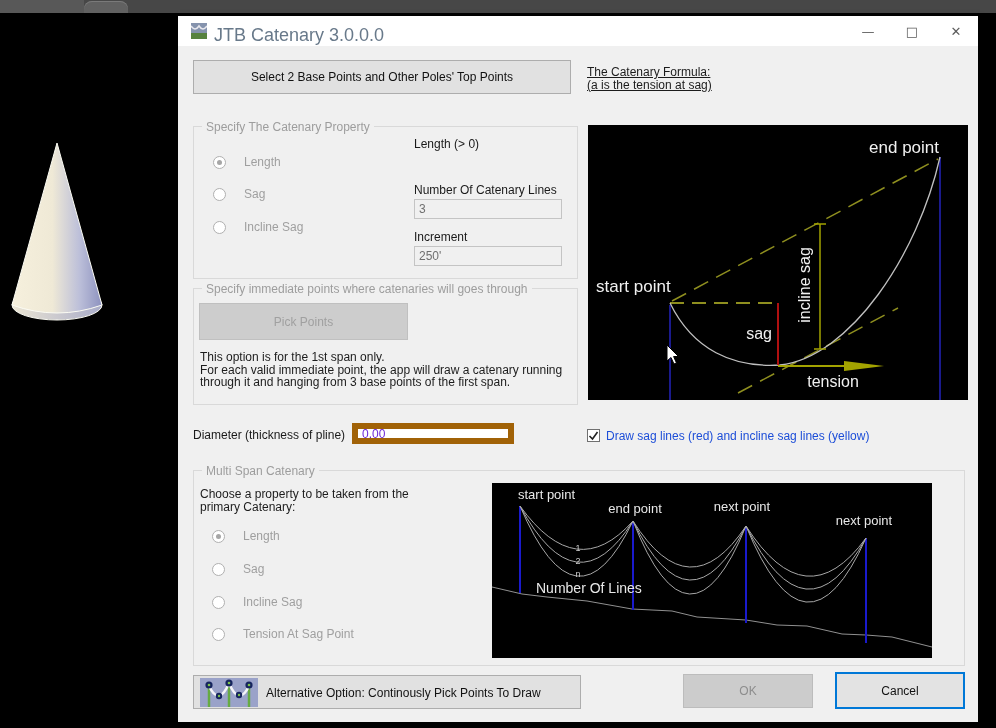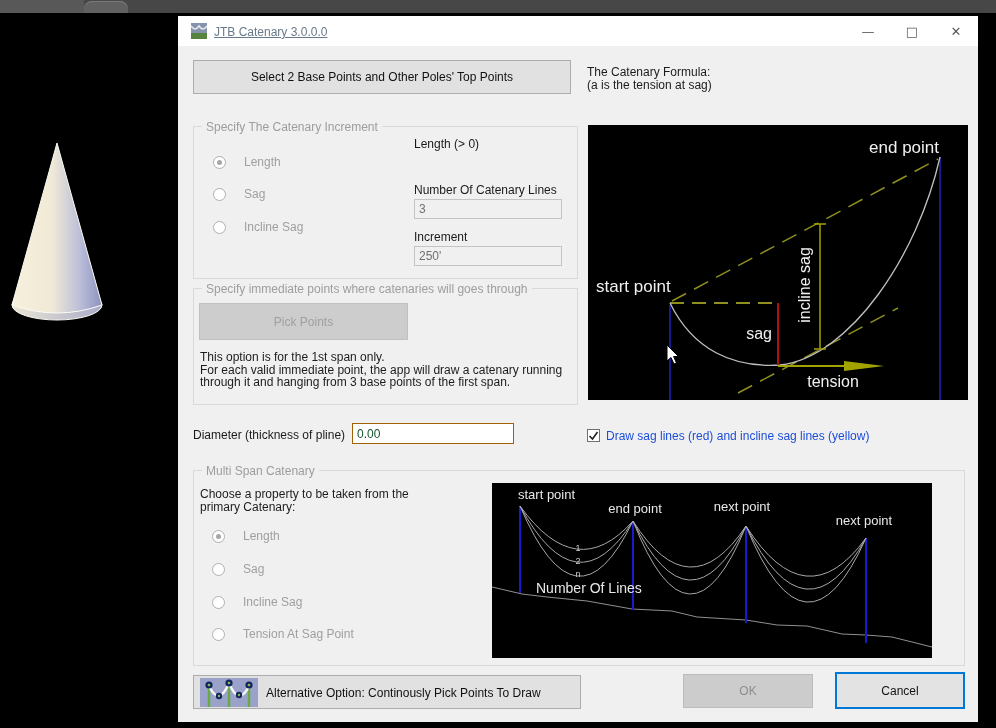--- a/index.html
+++ b/index.html
@@ -16,48 +16,48 @@
   .viewport { position:absolute; left:0; top:13px; width:996px; height:715px; background:#000; }
   .cone { position:absolute; left:8px; top:124px; }
 
   
   .dialog {
     position:absolute; left:178px; top:16px; width:800px; height:706px;
     background:#f0f0f0; box-shadow:2px 2px 6px rgba(0,0,0,.8);
   }
   .titlebar { position:absolute; left:0; top:0; width:100%; height:30px; background:#fff; }
   .titlebar .app-icon { position:absolute; left:13px; top:7px; width:16px; height:16px; }
-  .titlebar .title { position:absolute; left:36px; top:9px; color:#68798a; font-size:12px;text-decoration:underline; }
+  .titlebar .title { position:absolute; left:36px; top:9px; color:#68798a; font-size:18px; }
   .win-btn { position:absolute; top:0; width:44px; height:30px; border:none; background:transparent; color:#5c5c5c; font-size:13px; font-family:"DejaVu Sans", sans-serif; cursor:default; }
   .btn-min { left:668px; } .btn-max { left:712px; } .btn-close { left:756px; }
 
   .btn {
     position:absolute; background:#e1e1e1; border:1px solid #adadad;
     font-family:"Liberation Sans", sans-serif; font-size:12px; color:#111; text-align:center;
   }
   .btn.disabled { background:#cccccc; border-color:#bcbcbc; color:#8d8d8d; }
 
   .select-btn { left:15px; top:44px; width:378px; height:34px; }
 
-  .formula-note { position:absolute; left:409px; top:50px; line-height:13px; color:#1c1c1c; }
+  .formula-note { position:absolute; left:409px; top:50px; line-height:13px; color:#1c1c1c;text-decoration:underline; }
 
   .groupbox { position:absolute; border:1px solid #d9d9d9; }
   .groupbox .gtitle { position:absolute; left:8px; top:-7px; background:#f0f0f0; padding:0 4px; color:#9d9d9d; }
   .g1 { left:15px; top:110px; width:385px; height:153px; }
   .g2 { left:15px; top:272px; width:385px; height:117px; }
   .g3 { left:15px; top:454px; width:772px; height:196px; }
 
   .radio-row { position:absolute; display:flex; align-items:center; gap:18px; }
   .radio-circle { width:13px; height:13px; border:1px solid #b0b0b0; border-radius:50%; background:#fff; position:relative; flex:0 0 13px; }
   .radio-circle.on::after { content:""; position:absolute; left:3px; top:3px; width:5px; height:5px; border-radius:50%; background:#a6a6a6; }
   .radio-label { color:#9f9f9f; }
 
   .fld-label { position:absolute; color:#1a1a1a; }
   .tbox { position:absolute; width:148px; height:20px; border:1px solid #c4c4c4; background:#f0f0f0; color:#6f6f6f; font-size:12px; font-family:"Liberation Sans", sans-serif; padding:0 4px; }
-  .tbox.enabled { background:#fff; border:1px solid #a16207; color:#14532d; }
+  .tbox.enabled { background:#fff; border:6px solid #a16207; color:#6d28d9; }
 
   .pick-btn { left:21px; top:287px; width:209px; height:37px; background:#cdcdcd; border:1px solid #c0c0c0; color:#a0a0a0; }
   .notes { position:absolute; left:22px; top:335px; width:365px; line-height:12.7px; color:#1c1c1c; }
 
   .checkbox { position:absolute; left:409px; top:413px; width:13px; height:13px; background:#fff; border:1px solid #707070; }
   .checkbox svg { display:block; }
   .check-label { position:absolute; left:428px; top:413px; color:#1d4ed8; }
 
   .diagram { position:absolute; background:#000; }
   .d-formula { left:410px; top:109px; width:380px; height:275px; }
@@ -115,21 +115,21 @@
   </div>
 
   <button class="btn select-btn">Select 2 Base Points and Other Poles' Top Points</button>
 
   <div class="formula-note">
     <div>The Catenary Formula:</div>
     <div>(a is the tension at sag)</div>
   </div>
 
   <div class="groupbox g1">
-    <span class="gtitle">Specify The Catenary Increment</span>
+    <span class="gtitle">Specify The Catenary Property</span>
   </div>
   <div class="radio-row" style="left:35px; top:139px;">
     <span class="radio-circle on"></span>
     <span class="radio-label">Length</span>
   </div>
   <div class="radio-row" style="left:35px; top:171px;">
     <span class="radio-circle"></span>
     <span class="radio-label">Sag</span>
   </div>
   <div class="radio-row" style="left:35px; top:204px;">

